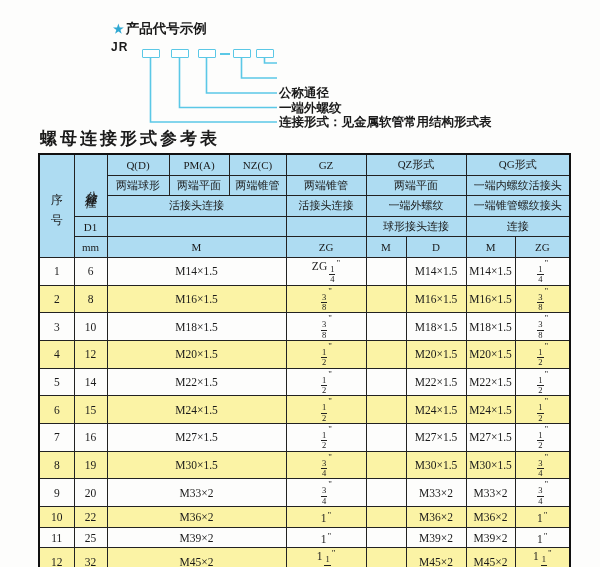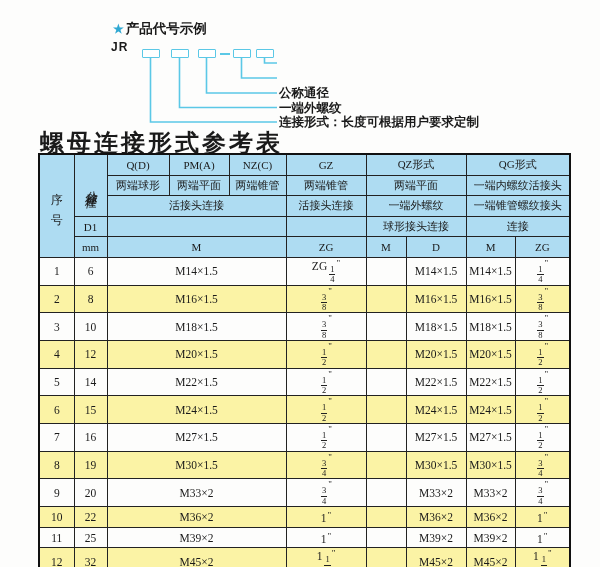--- a/index.html
+++ b/index.html
@@ -11,21 +11,21 @@
   .dg-heading .star{color:var(--accent);margin-right:2px;font-size:12px;}
   .jr{position:absolute;left:111px;top:40px;font-size:12px;font-weight:bold;letter-spacing:1px;}
   .code-box{position:absolute;top:49px;width:16px;height:7px;border:1.5px solid var(--line-color);
             background:#fff;border-radius:1px;}
   .code-dash{position:absolute;top:52.5px;left:220px;width:10px;border-top:2px solid var(--line-color);}
   #connectors{position:absolute;left:0;top:0;}
   .code-label{position:absolute;left:279px;height:14px;line-height:14px;
               font-size:12.5px;font-weight:bold;white-space:nowrap;}
 
   
-  .table-title{position:absolute;left:40px;top:127px;font-size:24px;font-weight:bold;
+  .table-title{position:absolute;left:40px;top:127px;font-size:17px;font-weight:bold;
                letter-spacing:3px;font-family:"DejaVu Serif","Liberation Serif",serif;}
 
   
   table.ref{position:absolute;left:38px;top:153px;width:531px;border-collapse:collapse;
             table-layout:fixed;font-family:"Liberation Serif",serif;
             border:2.5px solid #111;}
   table.ref th,table.ref td{border:1.5px solid #222;padding:0;text-align:center;
             vertical-align:middle;height:19.6px;font-size:11.5px;font-weight:normal;
             overflow:hidden;white-space:nowrap;}
   table.ref thead th{background:var(--header-bg);font-size:11px;}
@@ -61,21 +61,21 @@
   <svg id="connectors" width="600" height="140" viewBox="0 0 600 140">
     <polyline points="264.5,57 264.5,63 277,63" fill="none" stroke="#5bc8e6" stroke-width="1.6"></polyline>
     <polyline points="241.5,57 241.5,78 277,78" fill="none" stroke="#5bc8e6" stroke-width="1.6"></polyline>
     <polyline points="206.5,57 206.5,93 277,93" fill="none" stroke="#5bc8e6" stroke-width="1.6"></polyline>
     <polyline points="179.5,57 179.5,107.5 277,107.5" fill="none" stroke="#5bc8e6" stroke-width="1.6"></polyline>
     <polyline points="150.5,57 150.5,122 277,122" fill="none" stroke="#5bc8e6" stroke-width="1.6"></polyline>
   </svg>
 
   <div class="code-label" style="top:86px">公称通径</div>
   <div class="code-label" style="top:100.5px">一端外螺纹</div>
-  <div class="code-label" style="top:115px">连接形式：长度可根据用户要求定制</div>
+  <div class="code-label" style="top:115px">连接形式：见金属软管常用结构形式表</div>
 
   <div class="table-title">螺母连接形式参考表</div>
 
   <table class="ref">
     <colgroup>
       <col style="width:35px">
         <col style="width:33px">
         <col style="width:62px">
         <col style="width:60px">
       <col style="width:57px">

